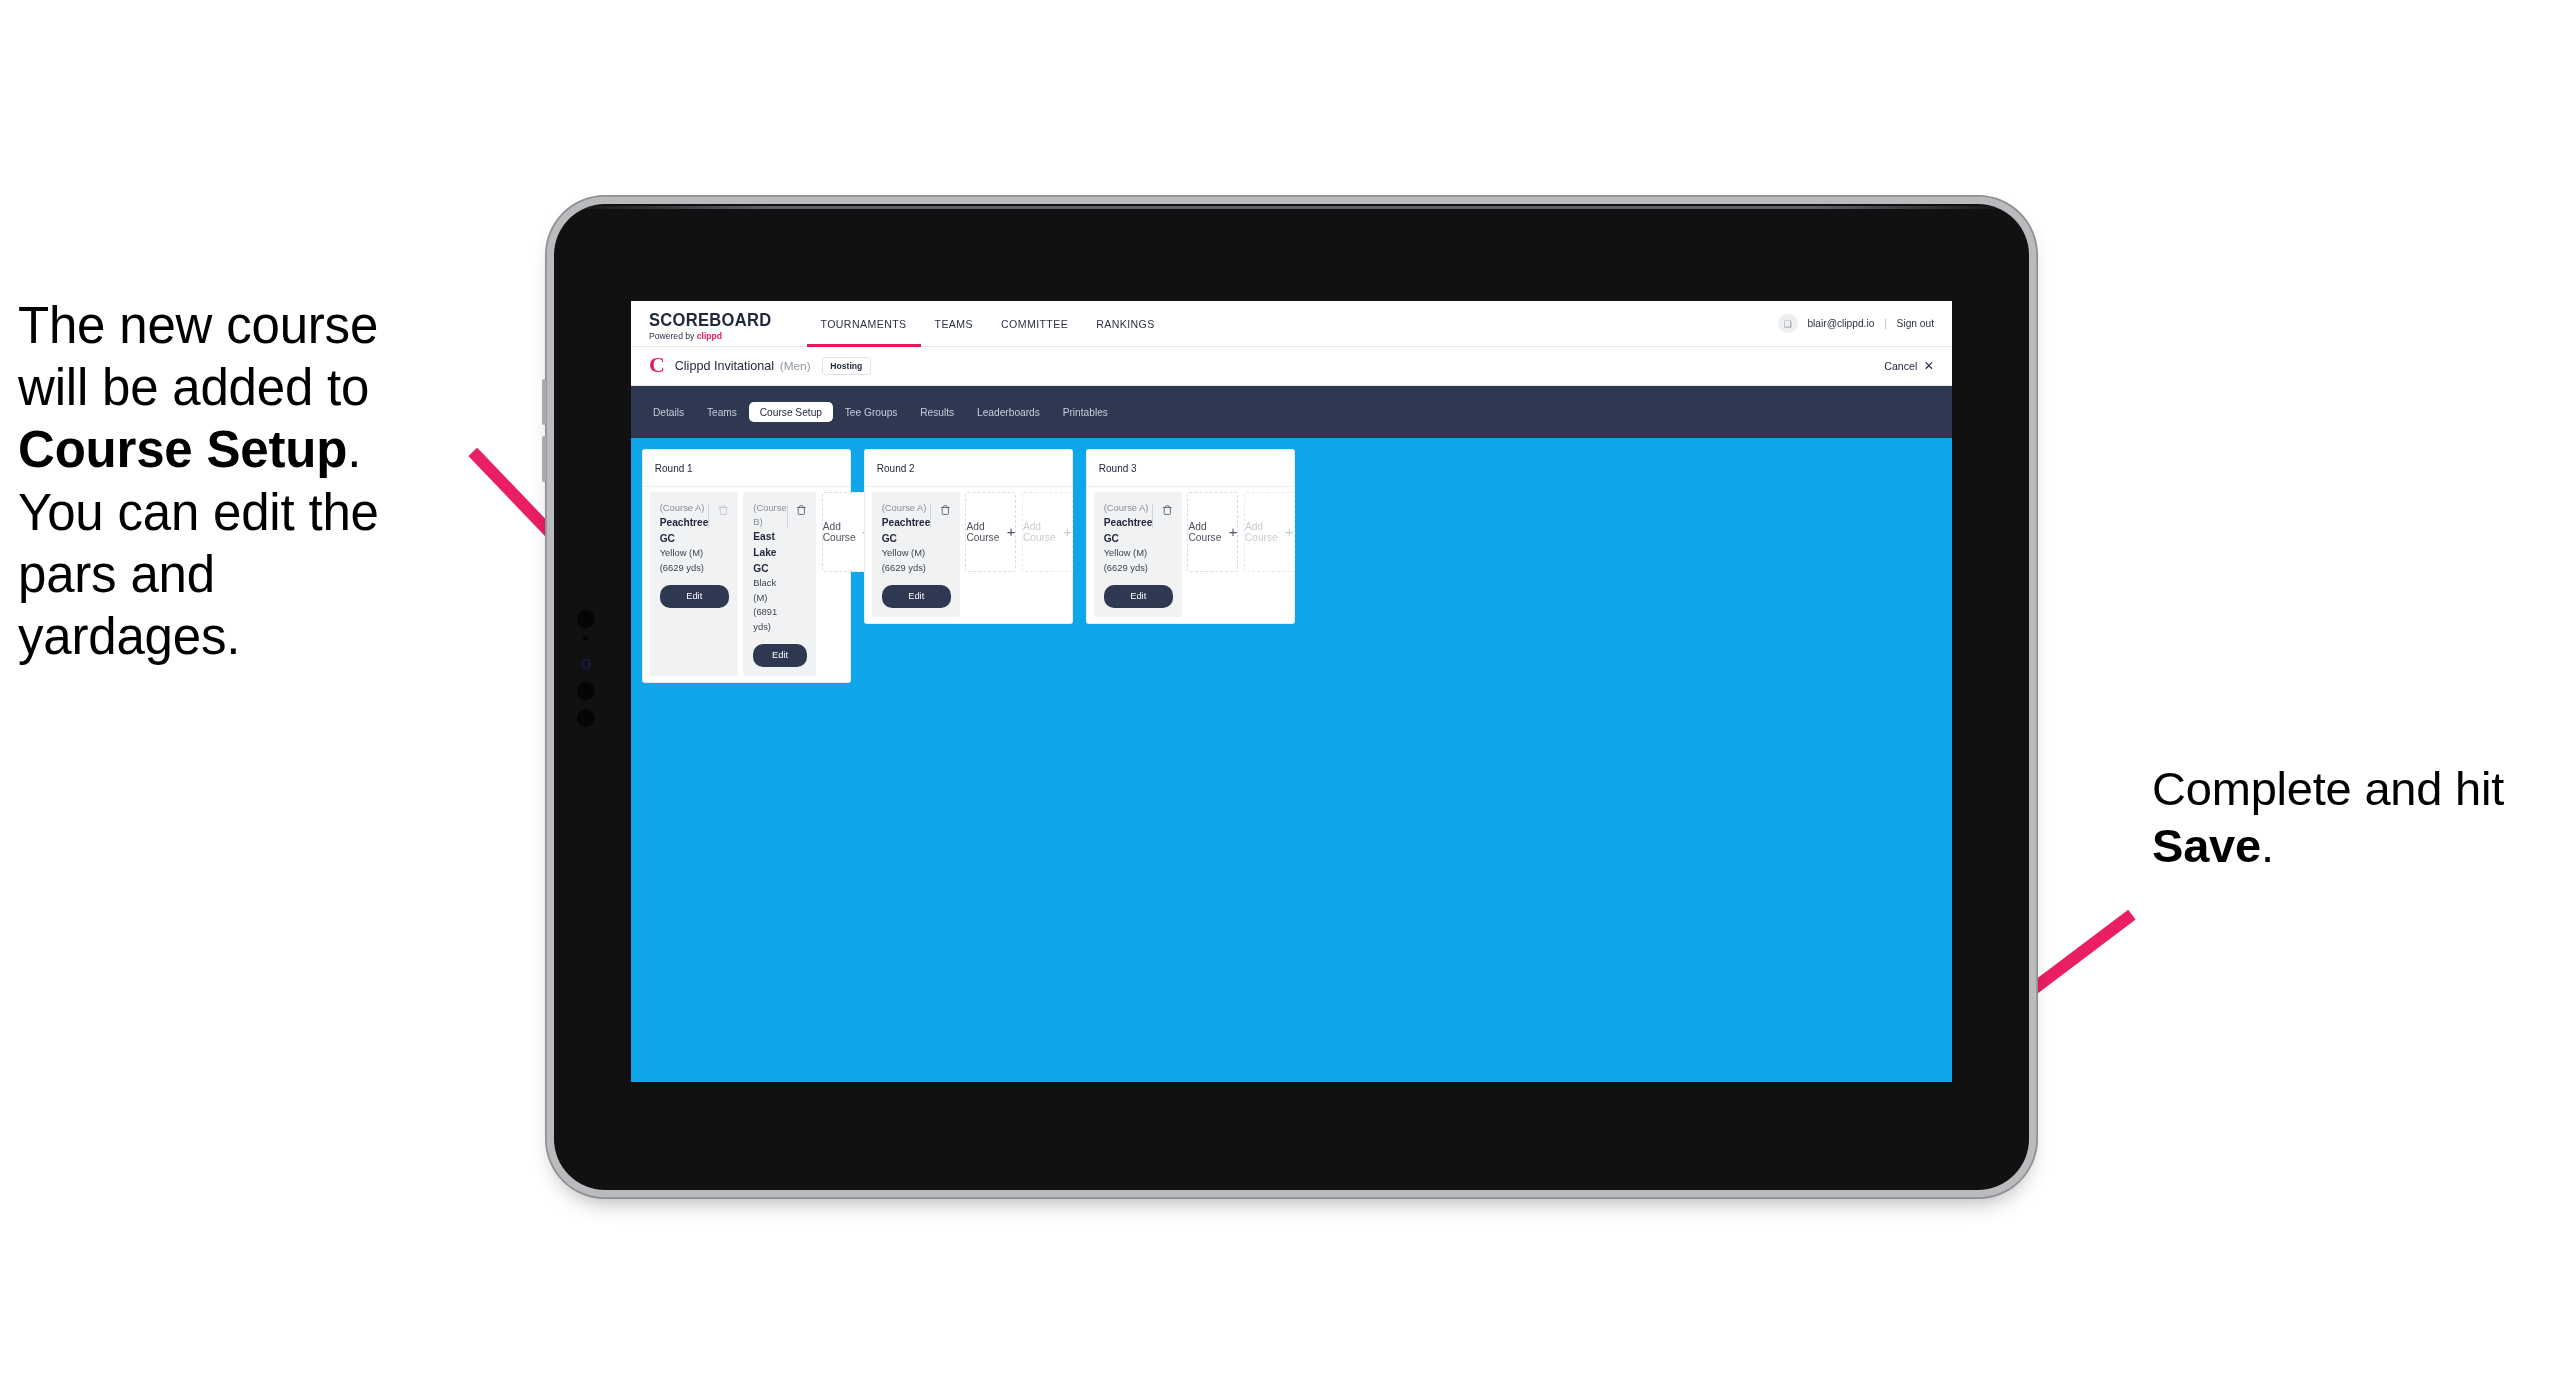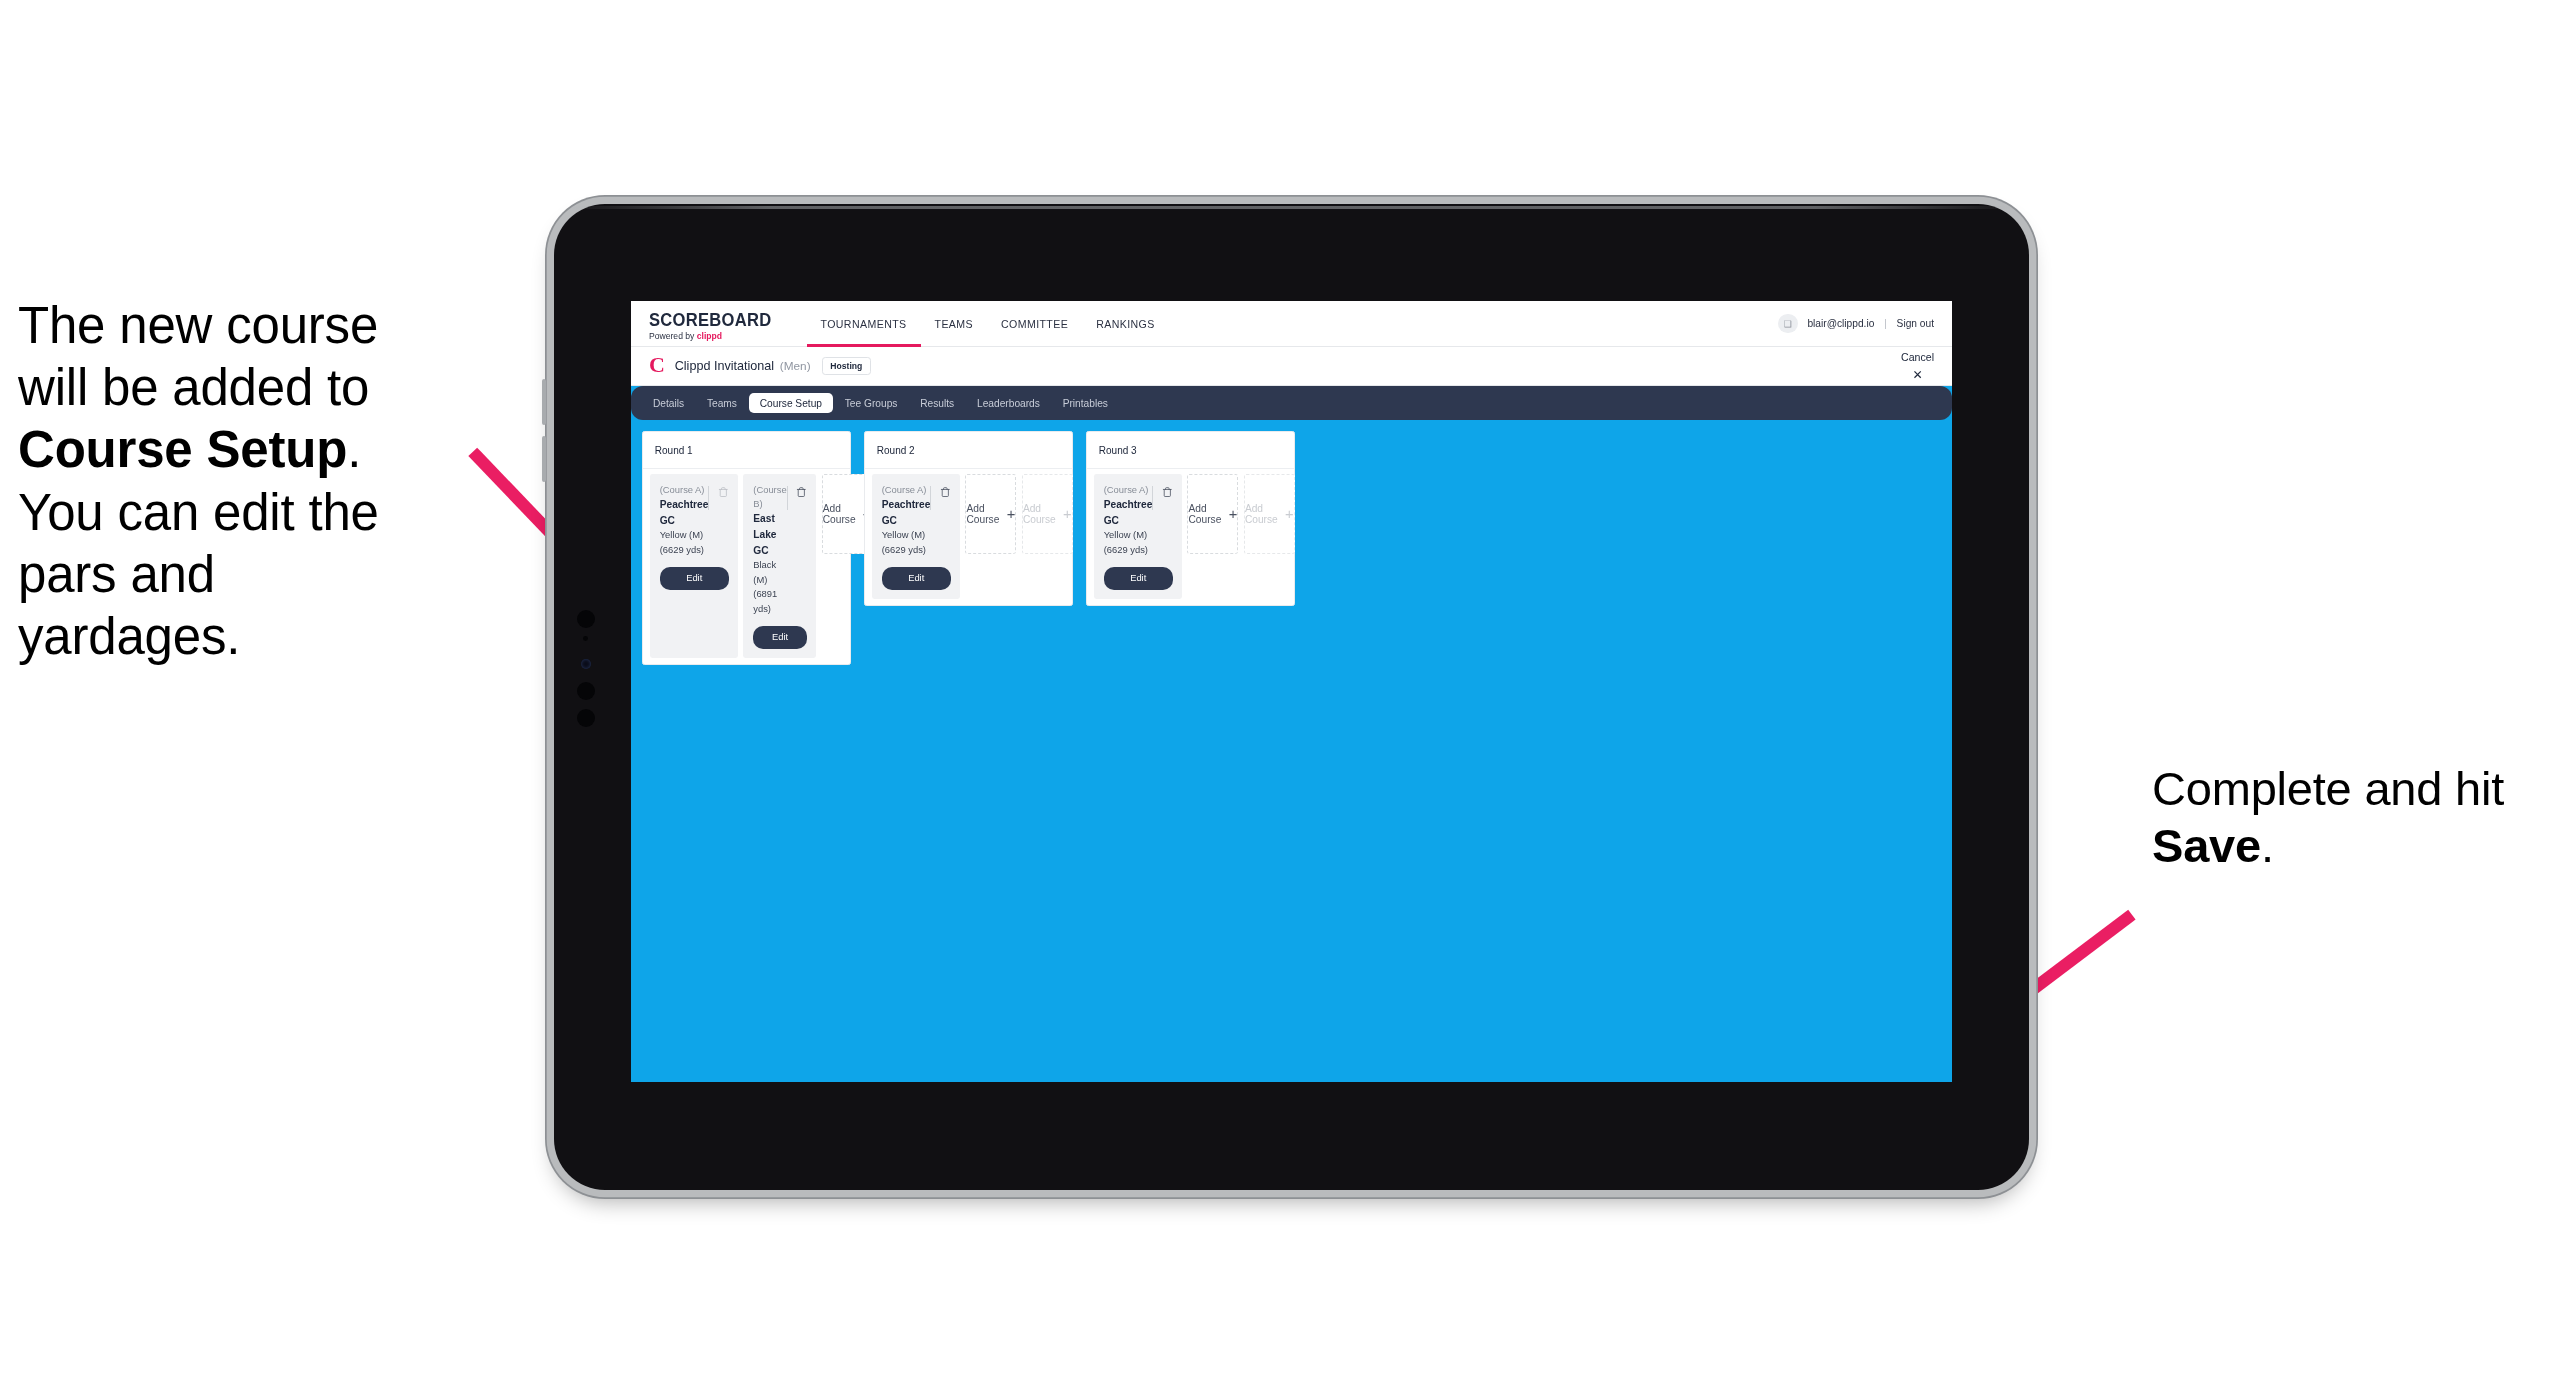--- a/index.html
+++ b/index.html
@@ -156,32 +156,30 @@
     font-size: 8.6px;
     font-weight: 700;
     color: #20293d;
     background: #fff;
   }
   .cancel-btn {
     margin-left: auto;
     display: flex; align-items: center; gap: 6.5px;
     font-size: 10.6px; color: #20293d;
     cursor: pointer;
-    flex-direction: column;
   }
   .cancel-x { font-size: 12.2px; line-height: 1; }
 
   
   #sectionbar {
-    height: 34px;
+    height: 52px;
     background: #2e3850;
     display: flex; align-items: center;
     padding: 0 11.4px;
     gap: 1.6px;
-    border-radius: 12px;
   }
   .sectab {
     font-size: 10.2px;
     color: #c8cdd8;
     padding: 4.9px 10.6px;
     border-radius: 4.9px;
     cursor: pointer;
     white-space: nowrap;
   }
   .sectab.active {

